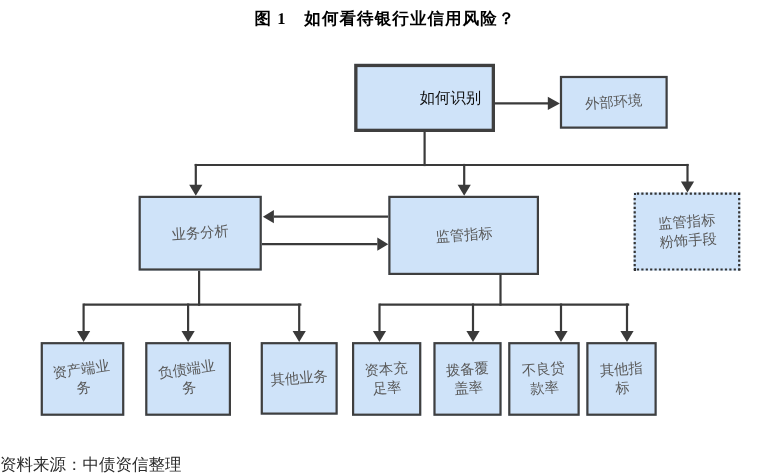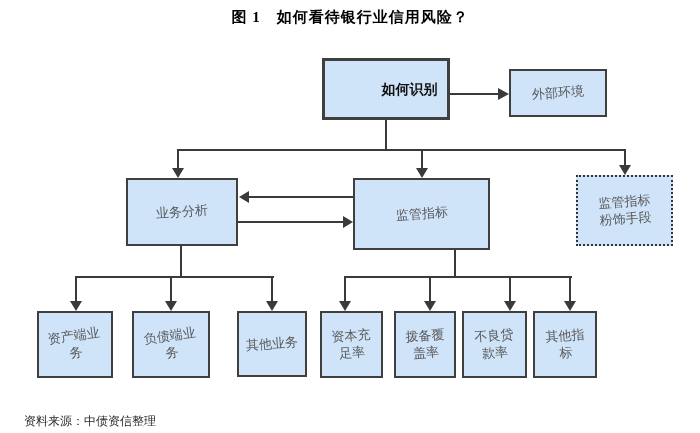--- a/index.html
+++ b/index.html
@@ -34,33 +34,33 @@
     justify-content: center;
     text-align: center;
     color: var(--text, #595959);
     font-size: 13px;
     line-height: 1.3;
   }
   .node .label span { display: block; }
   .node.root {
     border-width: 3px;
     color: var(--text-strong, #111);
-    font-weight: bold;
+    font-weight: normal;
     font-size: 14px;
     padding-left: 47px;
   }
   .node.dashed { border: 2px dotted #333; }
   .tilt-a { transform: rotate(-4deg); }
   .tilt-b { transform: rotate(-8deg); }
   .tilt-none { transform: none; }
   .source {
     position: absolute;
-    left: 24px; top: 413px;
+    left: 0; top: 413px;
     font-family: "Liberation Serif", serif;
-    font-size: 12px;
+    font-size: 15px;
     color: #2b2b2b;
   }
 </style>
 </head>
 <body>
 
 <div class="stage">
 
   <div class="title">图 1　如何看待银行业信用风险？</div>
 

